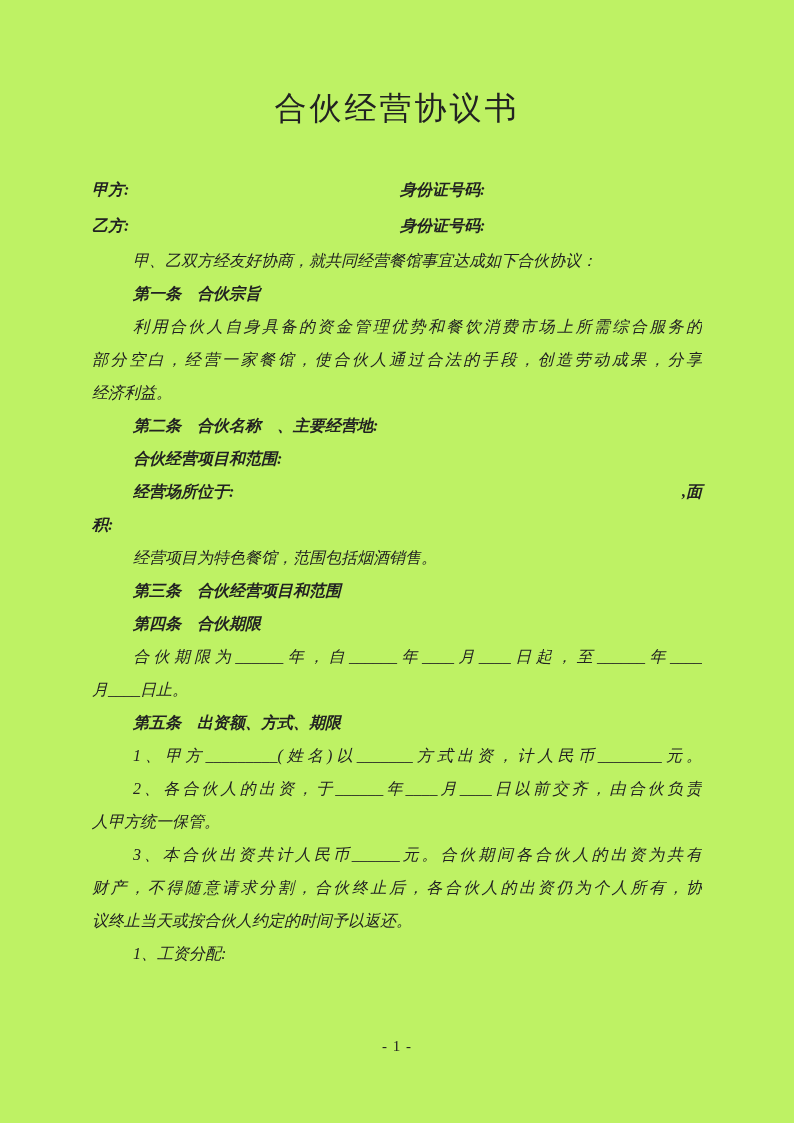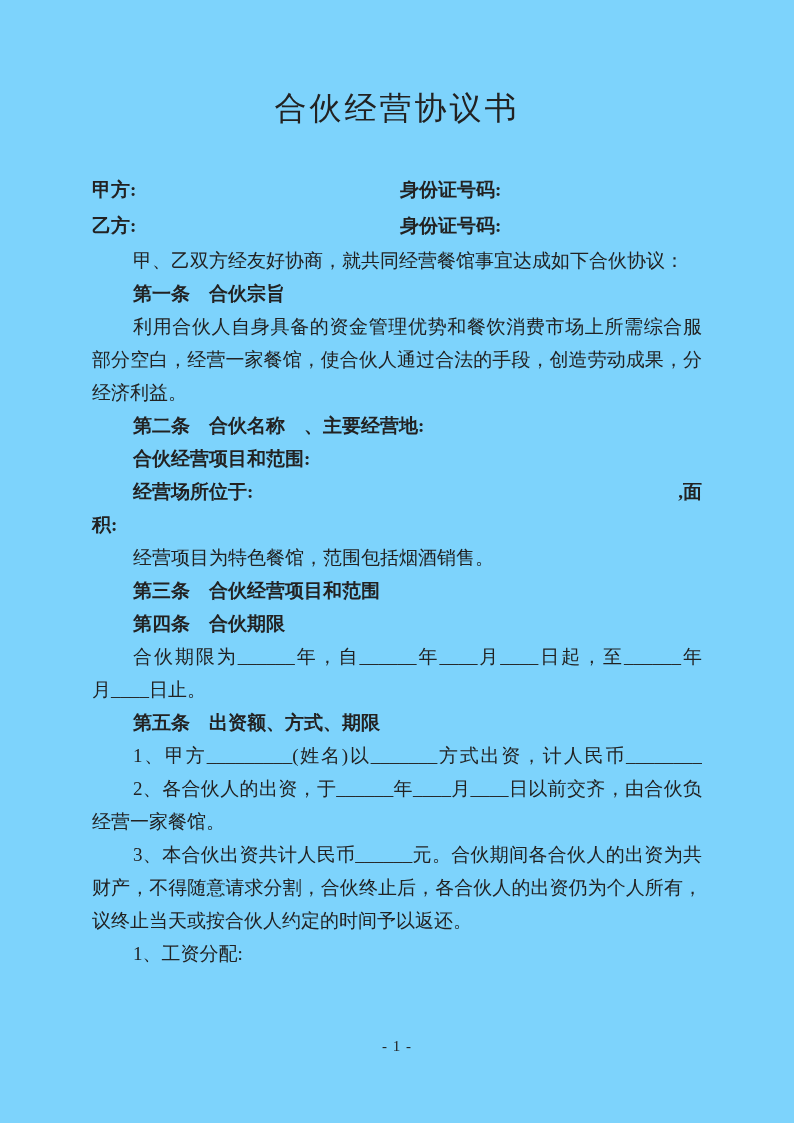--- a/index.html
+++ b/index.html
@@ -1,21 +1,21 @@
 <!DOCTYPE html>
 <html><head>
 <meta charset="utf-8">
 <style>
   html,body{margin:0;padding:0;background:#ffffff;}
-  .page{position:relative;width:794px;height:1123px;background:#7dd3fc;overflow:hidden;
+  .page{position:relative;width:794px;height:1123px;background:#bef264;overflow:hidden;
         font-family:"Liberation Serif","DejaVu Serif",serif;color:#222222;}
   .title{position:absolute;top:86px;left:0;width:100%;height:44px;line-height:44px;
          text-align:center;font-size:32px;letter-spacing:3px;font-weight:500;white-space:nowrap;}
   .doc{position:absolute;left:92px;top:172px;width:610px;}
-  .line{height:33px;line-height:33px;font-size:19px;white-space:nowrap;}
+  .line{height:33px;line-height:33px;font-size:16px;white-space:nowrap;font-style:italic;}
   .line.b{font-weight:bold;}
   .line.i1{padding-left:41px;}
   .line.i2{padding-left:58px;}
   .line.j{white-space:normal;text-align:justify;text-align-last:justify;overflow:hidden;}
   .line.columns{height:36px;line-height:36px;position:relative;}
   .line.columns .c2{position:absolute;left:308px;top:0;}
   .line.split{position:relative;}
   .line.split .c2{position:absolute;right:0;top:0;}
   .pagenum{position:absolute;top:1031px;left:0;width:100%;height:30px;line-height:30px;
            text-align:center;font-size:15px;letter-spacing:1px;}
@@ -38,20 +38,20 @@
       <div class="line b i1 split"><span class="c1">经营场所位于:</span><span class="c2">,面</span></div>
       <div class="line b">积:</div>
       <div class="line i1">经营项目为特色餐馆，范围包括烟酒销售。</div>
       <div class="line b i1">第三条　合伙经营项目和范围</div>
       <div class="line b i1">第四条　合伙期限</div>
       <div class="line i1 j">合伙期限为______年，自______年____月____日起，至______年____</div>
       <div class="line">月____日止。</div>
       <div class="line b i1">第五条　出资额、方式、期限</div>
       <div class="line i1 j">1、甲方_________(姓名)以_______方式出资，计人民币________元。</div>
       <div class="line i1 j">2、各合伙人的出资，于______年____月____日以前交齐，由合伙负责</div>
-      <div class="line">经营一家餐馆。</div>
+      <div class="line">人甲方统一保管。</div>
       <div class="line i1 j">3、本合伙出资共计人民币______元。合伙期间各合伙人的出资为共有</div>
       <div class="line j">财产，不得随意请求分割，合伙终止后，各合伙人的出资仍为个人所有，协</div>
       <div class="line">议终止当天或按合伙人约定的时间予以返还。</div>
       <div class="line i1">1、工资分配:</div>
     </div>
   <div class="pagenum">- 1 -</div>
 </div>
 
 </body></html>

